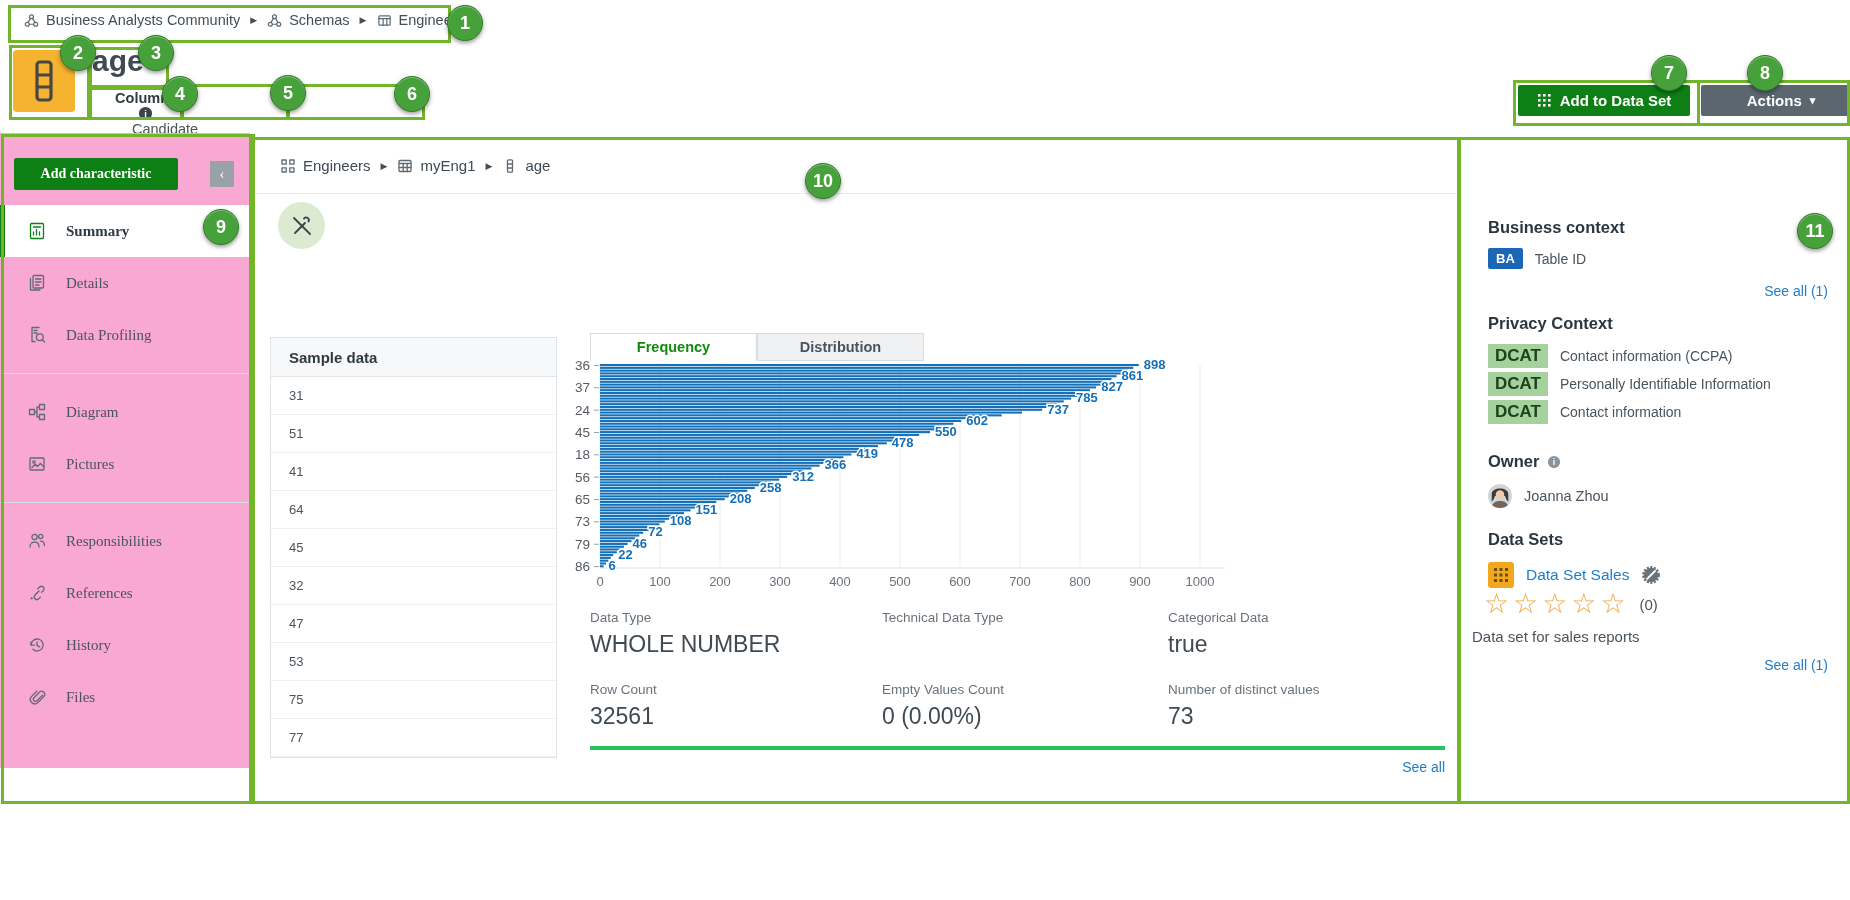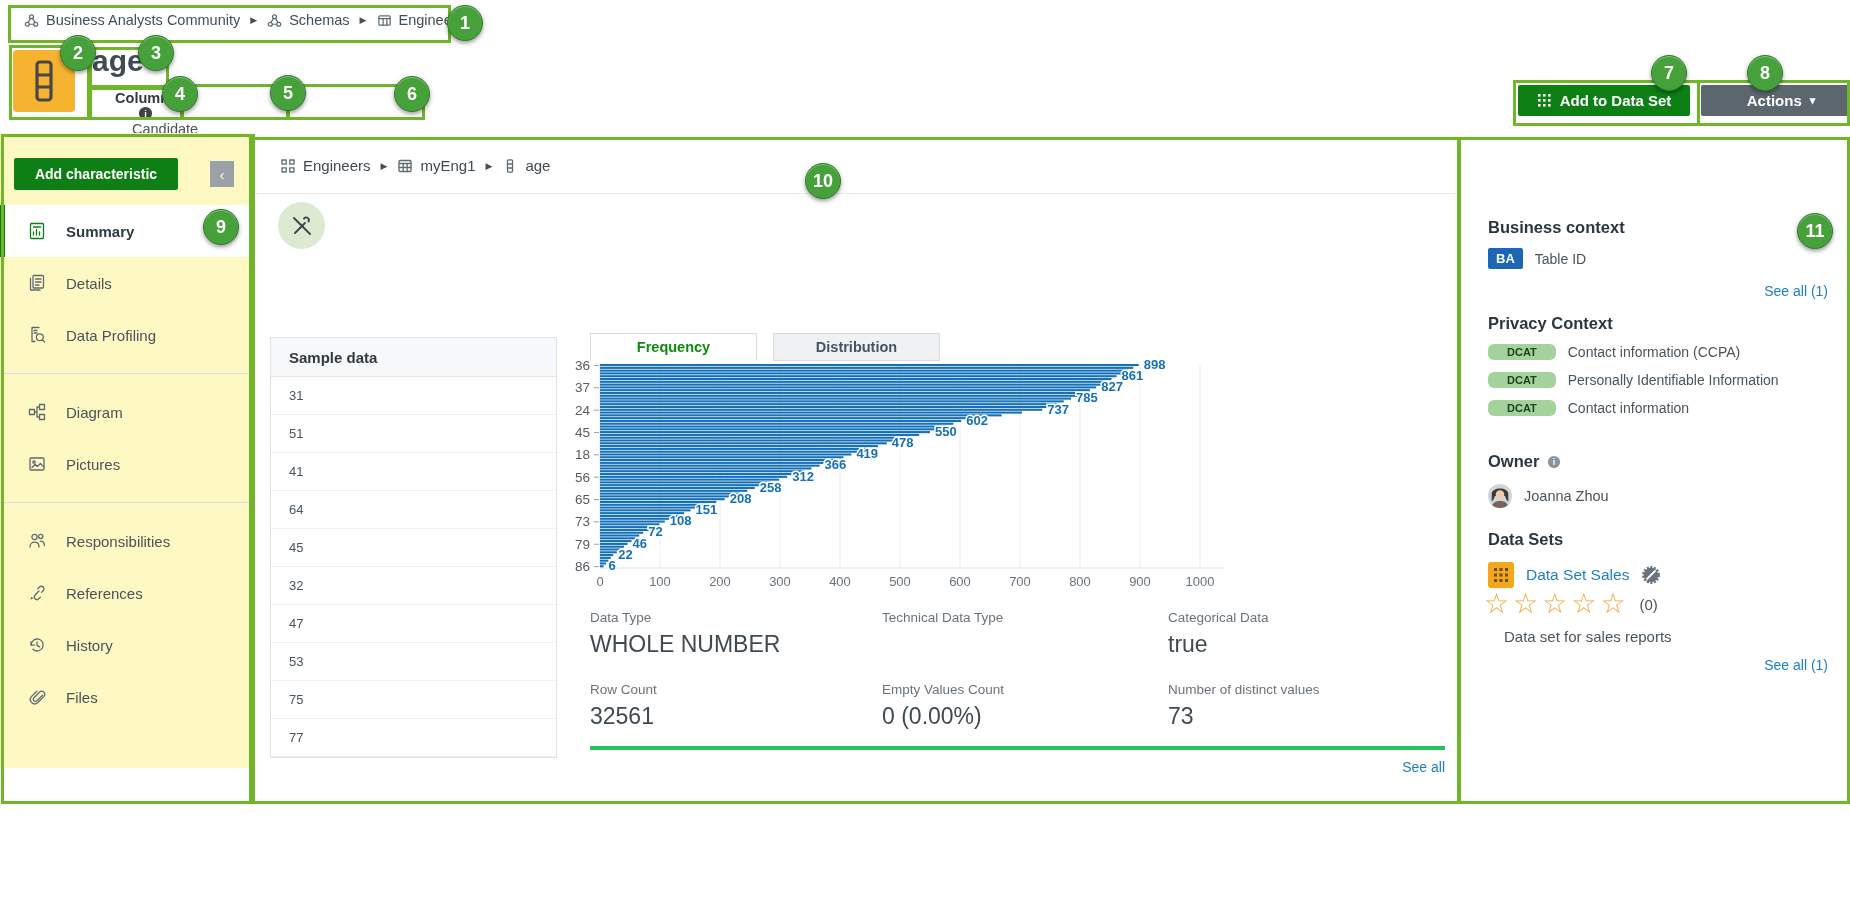--- a/index.html
+++ b/index.html
@@ -25,21 +25,21 @@
   .meta-type{font-weight:700;color:#2f3a41;margin-right:6px;}
   .meta-status{margin-left:40px;color:#4a545c;}
   .meta-count{display:flex;align-items:center;gap:6px;color:#6a737b;margin-left:38px;}
   .btn{display:flex;align-items:center;justify-content:center;gap:8px;border-radius:2px;
        font-size:15px;font-weight:700;color:#fff;cursor:pointer;}
   .btn-primary{position:absolute;left:1518px;top:85px;width:172px;height:31px;background:#0d7f15;}
   .btn-actions{position:absolute;left:1701px;top:85px;width:160px;height:31px;background:#5b666e;}
   .caret{font-size:11px;}
 
   
-  .sidebar{position:absolute;left:0;top:133px;width:250px;height:635px;background:#fef9c3;}
+  .sidebar{position:absolute;left:0;top:133px;width:250px;height:635px;background:#f9a8d4;font-family:Liberation Serif, serif;}
   .add-char{position:absolute;left:14px;top:25px;width:164px;height:32px;background:#0d7f15;color:#fff;
             font-size:14px;font-weight:700;display:flex;align-items:center;justify-content:center;border-radius:2px;cursor:pointer;}
   .collapse-btn{position:absolute;right:16px;top:28px;width:24px;height:26px;background:#9aa1a7;color:#fff;
             display:flex;align-items:center;justify-content:center;font-size:15px;cursor:pointer;}
   .nav{position:absolute;left:0;right:0;top:72px;}
   .nav-item{height:52px;display:flex;align-items:center;gap:20px;padding-left:28px;font-size:15px;
             color:#4a545c;cursor:pointer;}
   .nav-item.active{background:#fff;border-left:5px solid #0d7f15;padding-left:23px;font-weight:700;color:#2f3a41;}
   .nav-divider{height:1px;background:#d8dcde;margin:12px 0;}
 
@@ -47,44 +47,44 @@
   .main{position:absolute;left:250px;top:138px;width:1206px;height:662px;background:#fff;}
   .main-bc{position:absolute;left:0;right:0;top:0;height:56px;display:flex;align-items:center;gap:7px;
            padding-left:30px;font-size:15px;color:#3f4a52;border-bottom:1px solid #e9ebec;box-sizing:border-box;}
   .wand{position:absolute;left:28px;top:64px;width:47px;height:47px;border-radius:50%;background:#dcead2;
         display:flex;align-items:center;justify-content:center;}
   .sample-card{position:absolute;left:20px;top:199px;width:285px;border:1px solid #dfe3e5;background:#fff;}
   .sample-head{height:38px;display:flex;align-items:center;padding-left:18px;font-size:15px;font-weight:700;
                color:#2f3a41;background:#f7f8f9;border-bottom:1px solid #e3e6e8;}
   .sample-row{height:37px;display:flex;align-items:center;padding-left:18px;font-size:13px;color:#4a545c;
               border-bottom:1px solid #eef0f1;}
-  .tabs{position:absolute;left:340px;top:195px;display:flex;gap:16px;}
+  .tabs{position:absolute;left:340px;top:195px;display:flex;}
   .tab{width:167px;height:28px;display:flex;align-items:center;justify-content:center;font-size:14.5px;
        font-weight:700;box-sizing:border-box;border:1px solid #d9dcde;background:#eff1f2;color:#4a545c;cursor:pointer;}
   .tab.active{background:#fff;color:#0f8a0f;border-bottom-color:#fff;}
   #freq-chart{position:absolute;left:298px;top:222px;}
   .stats{position:absolute;left:340px;top:472px;display:grid;grid-template-columns:292px 286px 1fr;row-gap:24px;}
   .stat-label{font-size:13.5px;color:#6a737b;margin-bottom:6px;}
   .stat-value{font-size:23px;color:#3f4a52;}
   .main-footer{position:absolute;left:340px;right:11px;top:608px;border-top:4px solid #22c55e;
                text-align:right;padding-top:8px;}
   .link{color:#1e7ec8;font-size:14px;cursor:pointer;text-decoration:none;}
 
   
   .rpanel{position:absolute;left:1460px;top:138px;width:386px;height:662px;background:#fff;}
   .rp-h{position:absolute;left:28px;font-size:16.5px;font-weight:700;color:#2b3640;display:flex;align-items:center;gap:8px;}
   .rp-row{position:absolute;left:28px;display:flex;align-items:center;gap:12px;font-size:14px;color:#4a545c;}
   .rp-seeall{position:absolute;right:18px;}
   .badge-ba{background:#1b66b5;color:#fff;font-weight:700;font-size:13px;padding:3px 8px;border-radius:2px;}
-  .badge-dcat{background:#a5d29c;color:#1c421e;font-weight:700;font-size:11px;padding:2px 19px;border-radius:6px;}
+  .badge-dcat{background:#a5d29c;color:#1c421e;font-weight:700;font-size:17px;padding:2px 7px;border-radius:0;}
   .ds-link{color:#1e7ec8;font-size:15.5px;cursor:pointer;}
   .stars{position:absolute;left:24px;display:flex;align-items:center;gap:10px;}
   .star-glyphs{color:#f0a73e;font-size:28px;letter-spacing:4px;line-height:1;cursor:pointer;}
   .rating-count{font-size:15px;color:#4a545c;}
-  .rp-text{position:absolute;left:44px;font-size:15px;color:#4a545c;}
+  .rp-text{position:absolute;left:12px;font-size:15px;color:#4a545c;}
 </style>
 </head>
 <body>
 
 <div class="screen">
 
   <div class="top-breadcrumb">
     <span>
       <svg class="icn" width="15" height="15" viewBox="0 0 16 16">
           <circle cx="8" cy="4" r="2.1"></circle>

